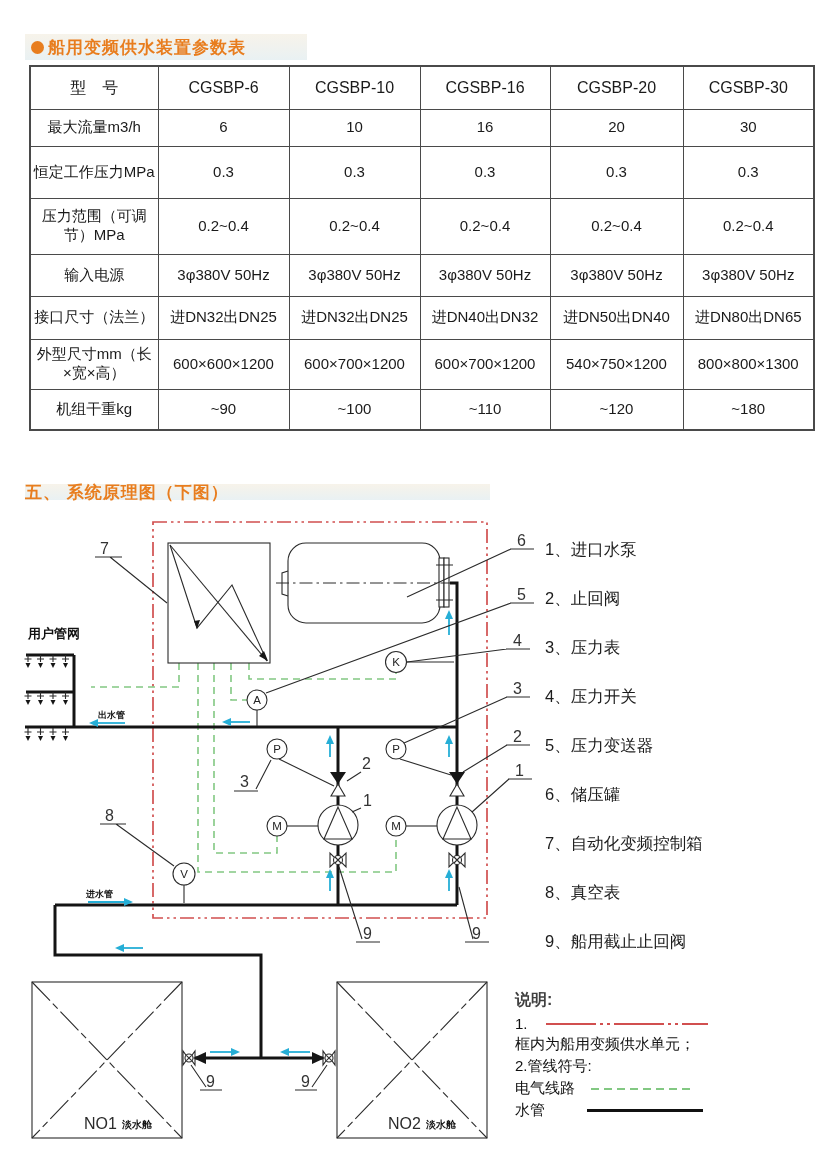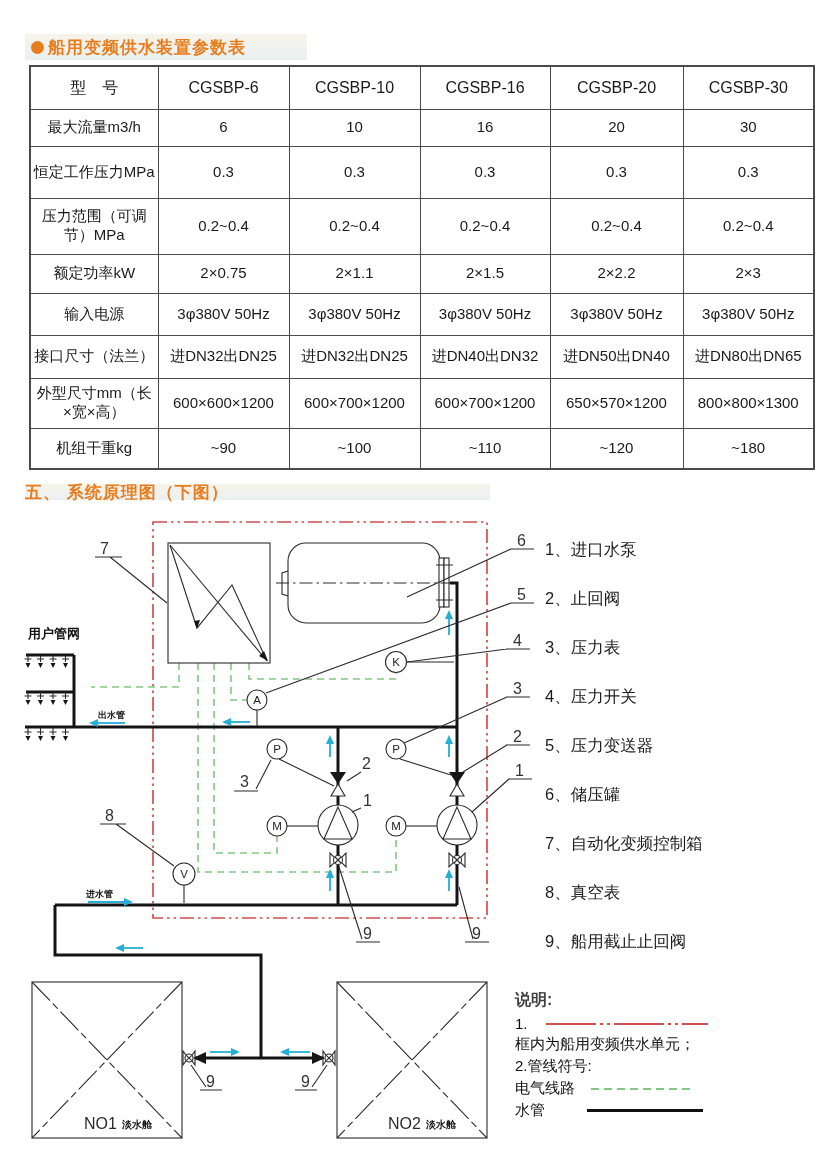--- a/index.html
+++ b/index.html
@@ -84,28 +84,20 @@
     <td>0.3</td>
   </tr>
   <tr style="height:56px">
     <td>压力范围（可调节）MPa</td>
     <td>0.2~0.4</td>
     <td>0.2~0.4</td>
     <td>0.2~0.4</td>
     <td>0.2~0.4</td>
     <td>0.2~0.4</td>
   </tr>
-  <tr style="height:39px">
-    <td>额定功率kW</td>
-    <td>2×0.75</td>
-    <td>2×1.1</td>
-    <td>2×1.5</td>
-    <td>2×2.2</td>
-    <td>2×3</td>
-  </tr>
   <tr style="height:42px">
     <td>输入电源</td>
     <td>3φ380V 50Hz</td>
     <td>3φ380V 50Hz</td>
     <td>3φ380V 50Hz</td>
     <td>3φ380V 50Hz</td>
     <td>3φ380V 50Hz</td>
   </tr>
   <tr style="height:43px">
     <td>接口尺寸（法兰）</td>
@@ -113,21 +105,21 @@
     <td>进DN32出DN25</td>
     <td>进DN40出DN32</td>
     <td>进DN50出DN40</td>
     <td>进DN80出DN65</td>
   </tr>
   <tr style="height:50px">
     <td>外型尺寸mm（长×宽×高）</td>
     <td>600×600×1200</td>
     <td>600×700×1200</td>
     <td>600×700×1200</td>
-    <td>650×570×1200</td>
+    <td>540×750×1200</td>
     <td>800×800×1300</td>
   </tr>
   <tr style="height:41px">
     <td>机组干重kg</td>
     <td>~90</td>
     <td>~100</td>
     <td>~110</td>
     <td>~120</td>
     <td>~180</td>
   </tr>

